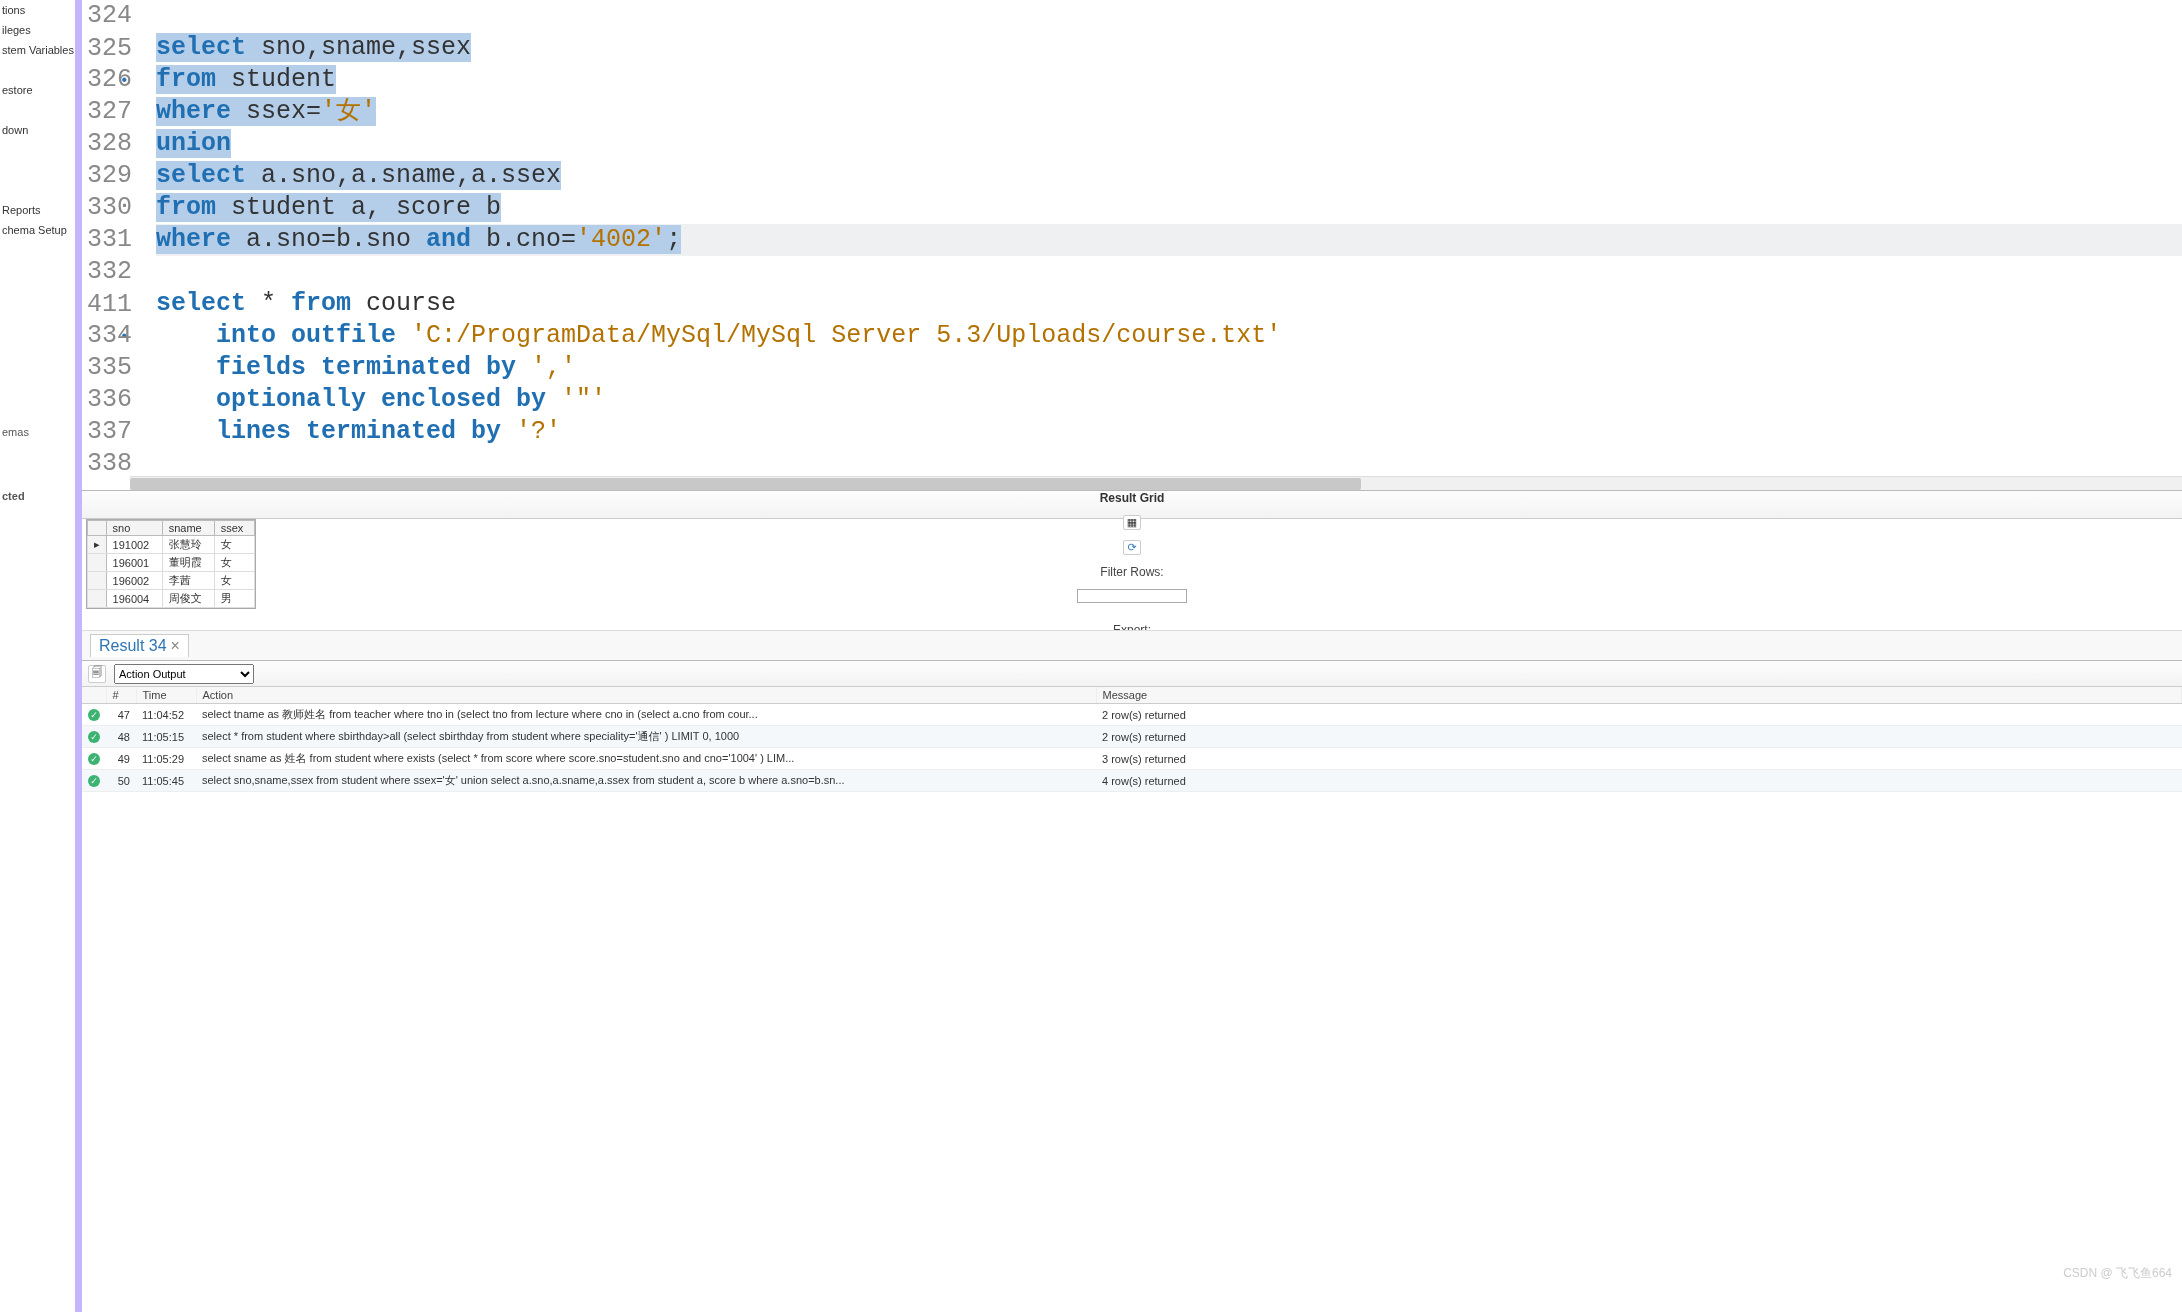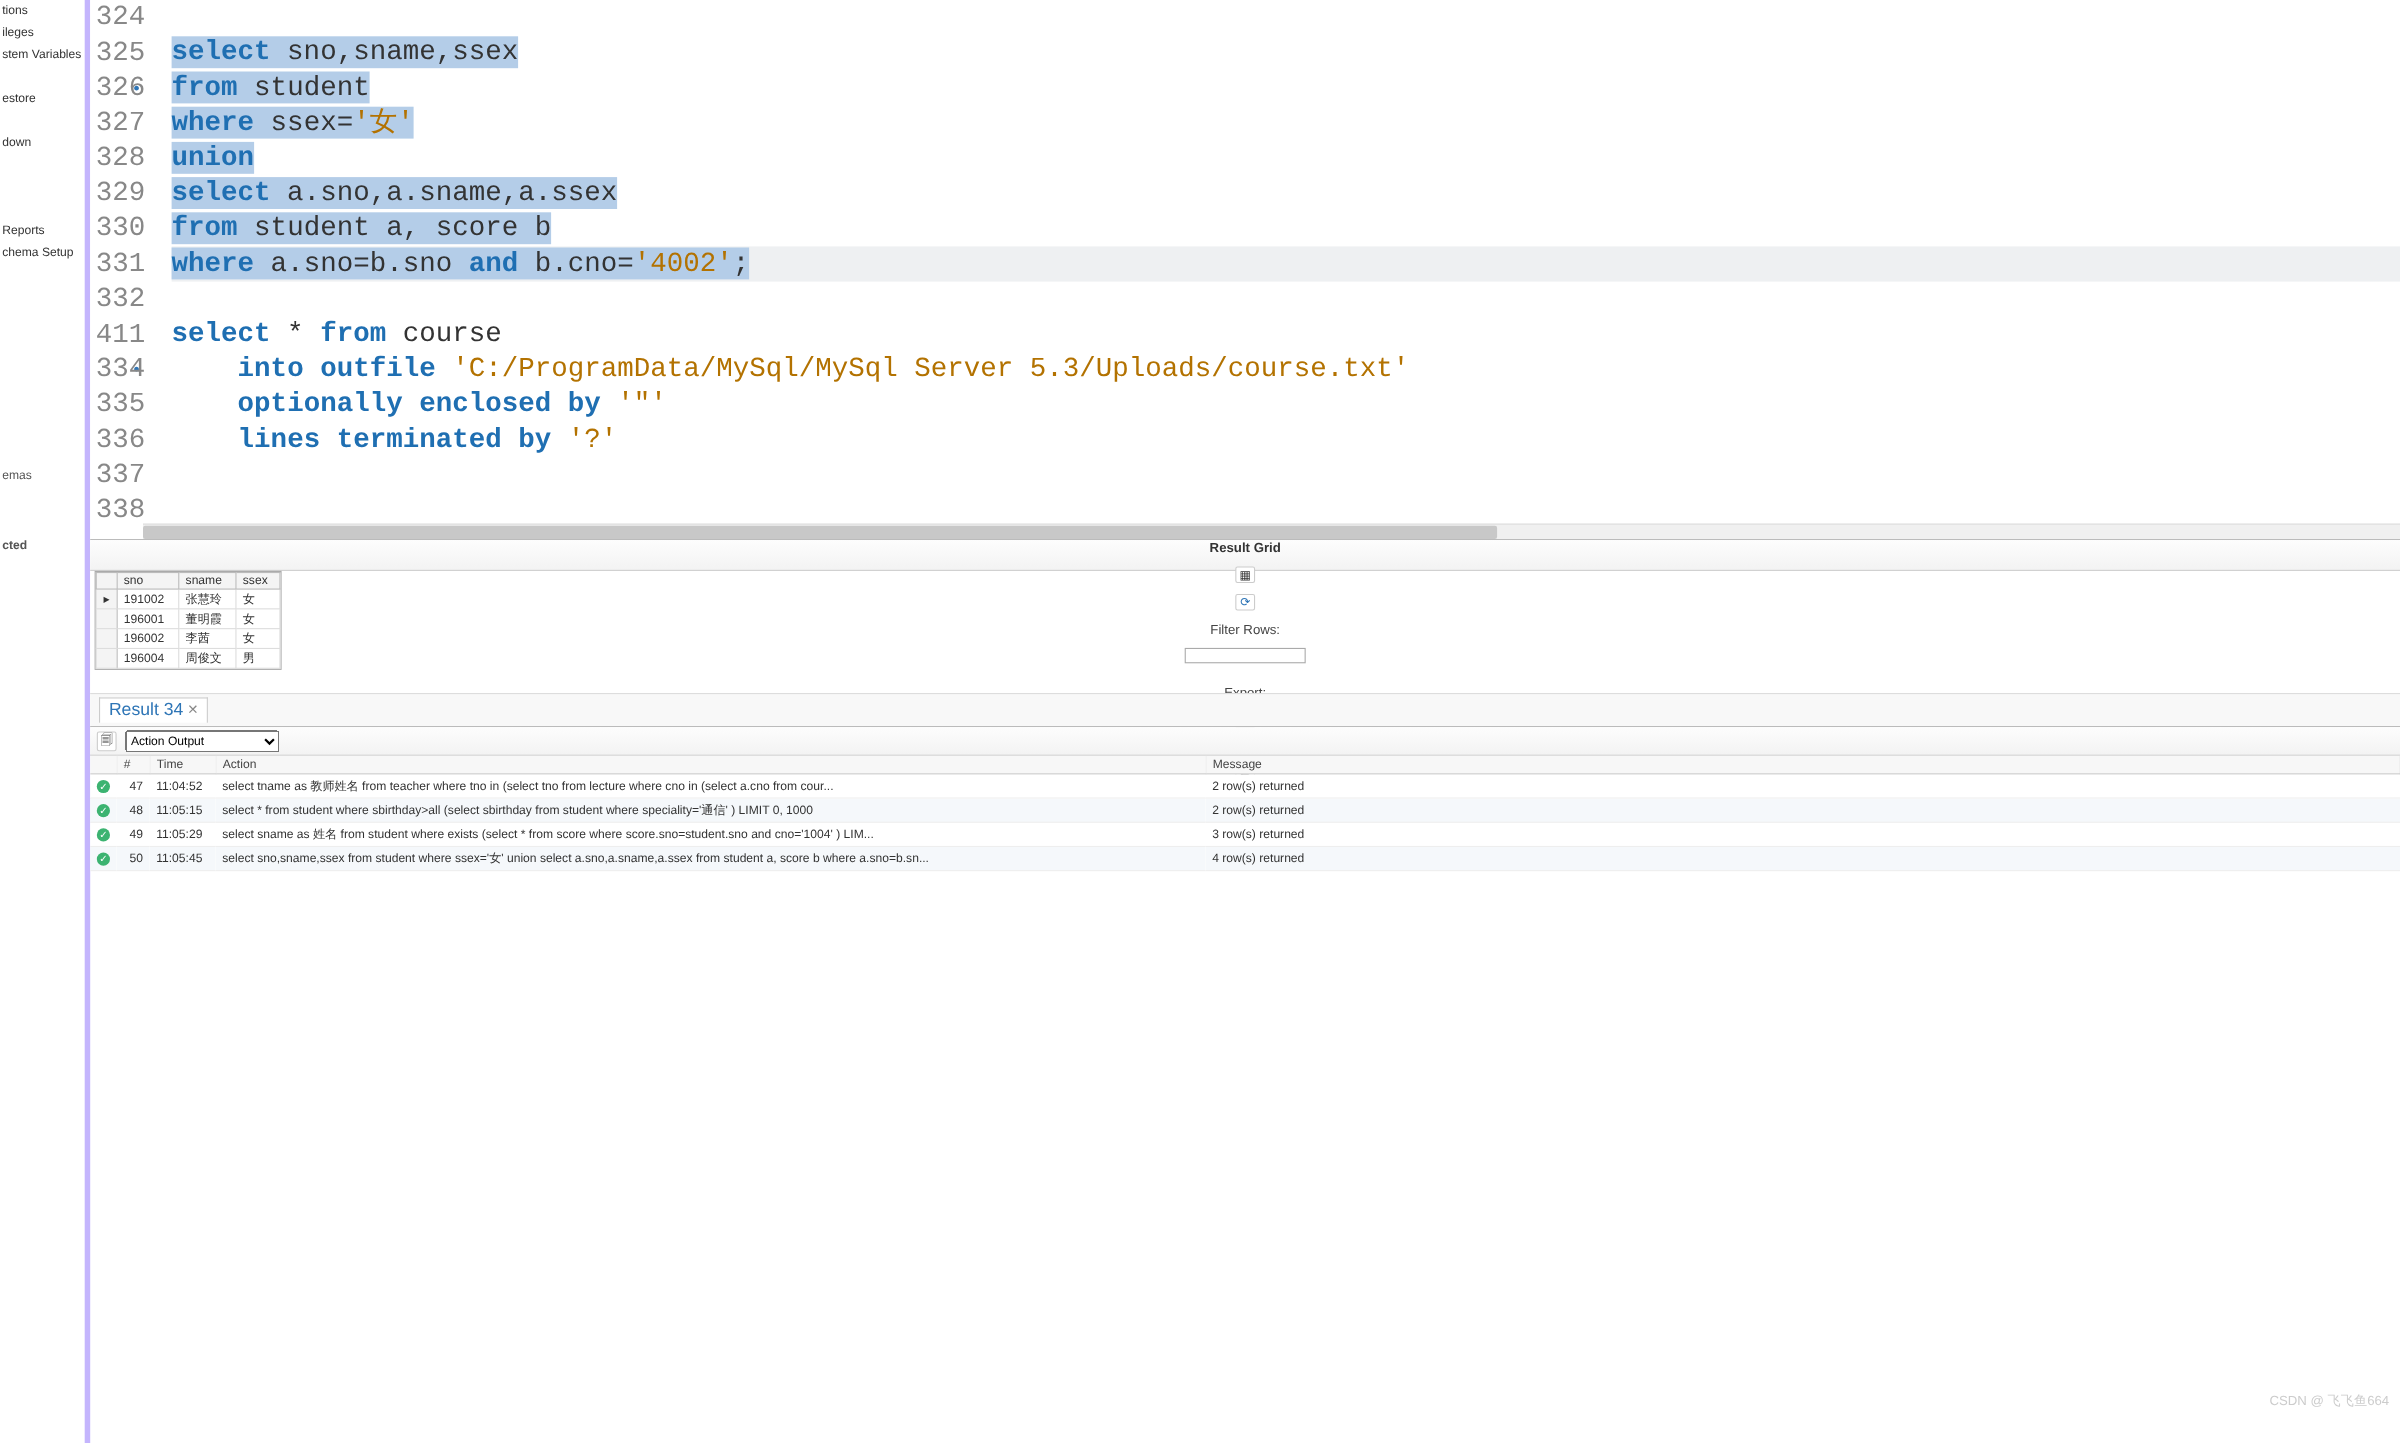--- a/index.html
+++ b/index.html
@@ -8,21 +8,21 @@
     font-family: Tahoma, 'Segoe UI', sans-serif;
     font-size: 11px;
     background: #fff;
     color: #333;
     overflow: hidden;
   }
   .app { display: flex; height: 1312px; width: 2182px; }
   .sidebar {
     width: 82px;
     background: #fff;
-    border-right: 5px solid #c4b5fd;
+    border-right: 7px solid #c4b5fd;
     font-size: 11px;
     color: #333;
     overflow: hidden;
   }
   .sidebar-item {
     padding: 4px 2px;
     white-space: nowrap;
     cursor: pointer;
   }
   .sidebar-section { margin-bottom: 20px; }
@@ -288,20 +288,21 @@
           <div class="codeline"><span class="sel"><span class="kw">select</span><span class="ident"> sno,sname,ssex</span></span></div>
           <div class="codeline"><span class="sel"><span class="kw">from</span><span class="ident"> student</span></span></div>
           <div class="codeline"><span class="sel"><span class="kw">where</span><span class="ident"> ssex=</span><span class="str">'女'</span></span></div>
           <div class="codeline"><span class="sel"><span class="kw">union</span></span></div>
           <div class="codeline"><span class="sel"><span class="kw">select</span><span class="ident"> a.sno,a.sname,a.ssex</span></span></div>
           <div class="codeline"><span class="sel"><span class="kw">from</span><span class="ident"> student a, score b</span></span></div>
           <div class="codeline current"><span class="sel"><span class="kw">where</span><span class="ident"> a.sno=b.sno </span><span class="kw">and</span><span class="ident"> b.cno=</span><span class="str">'4002'</span><span class="punct">;</span></span></div>
           <div class="codeline"></div>
           <div class="codeline"><span class="kw">select</span><span class="ident"> * </span><span class="kw">from</span><span class="ident"> course</span></div>
           <div class="codeline"><span class="ident">    </span><span class="kw">into outfile </span><span class="str">'C:/ProgramData/MySql/MySql Server 5.3/Uploads/course.txt'</span></div>
+          <div class="codeline"><span class="ident">    </span><span class="kw">fields terminated by </span><span class="str">','</span></div>
           <div class="codeline"><span class="ident">    </span><span class="kw">optionally enclosed by </span><span class="str">'"'</span></div>
           <div class="codeline"><span class="ident">    </span><span class="kw">lines terminated by </span><span class="str">'?'</span></div>
           <div class="codeline"></div>
         </div>
       <div class="hscroll">
         <div class="hscroll-thumb"></div>
       </div>
     </div>
 
     <div class="results">

